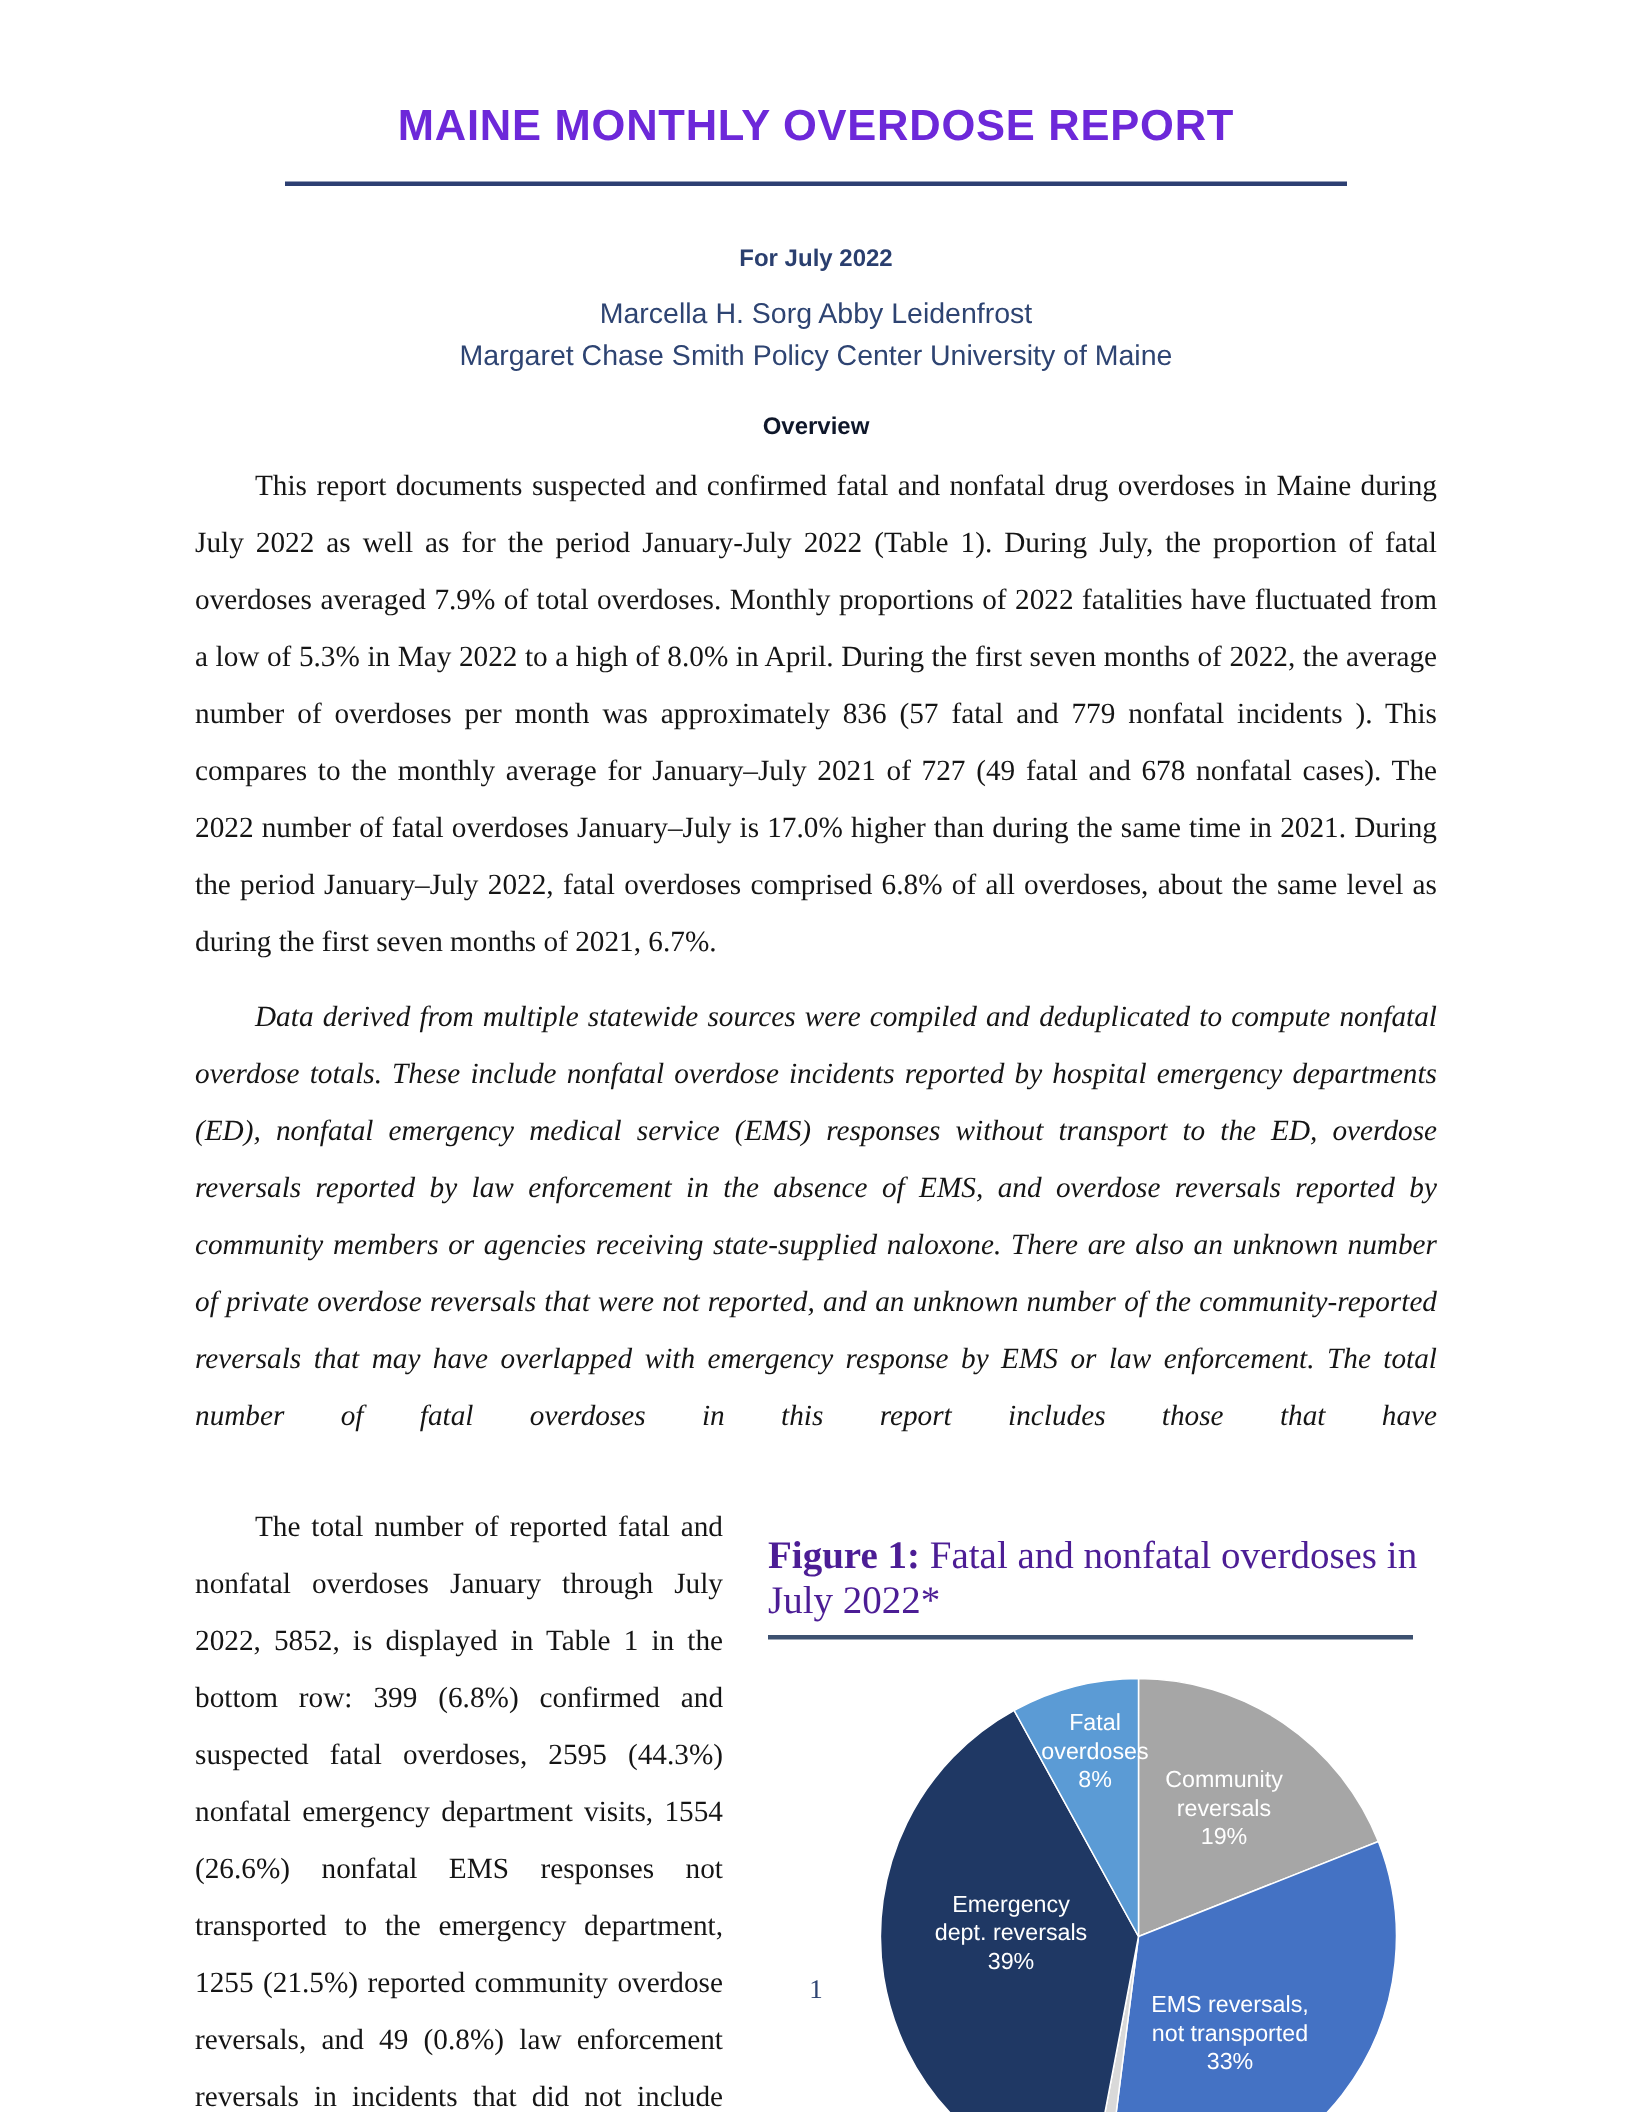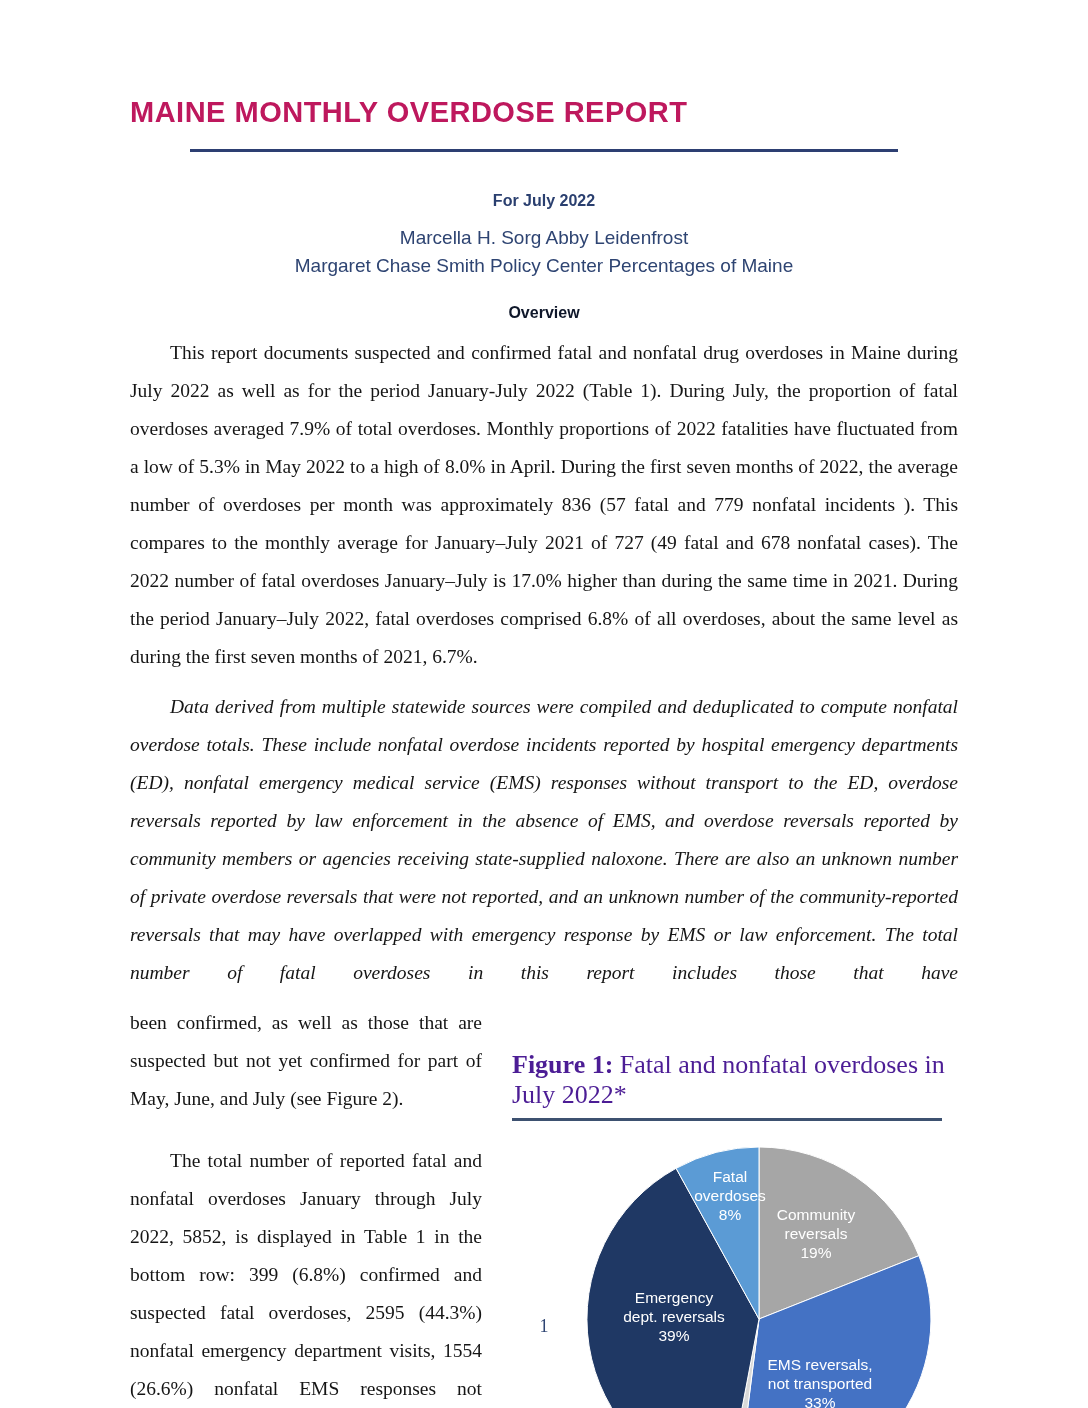--- a/index.html
+++ b/index.html
@@ -11,27 +11,27 @@
     margin: 0 auto;
     background: #ffffff;
     font-family: "Liberation Serif", serif;
     color: #151515;
     overflow: hidden;
   }
   .content { padding: 0 130px; }
 
   .report-title {
     margin: 0;
-    padding-top: 96px;
-    text-align: left;
+    padding-top: 68px;
+    text-align: center;
     font-family: "Liberation Sans", sans-serif;
     font-size: 29px;
     font-weight: 700;
     letter-spacing: 0.5px;
-    color: #be185d;
+    color: #6d28d9;
   }
   .title-rule {
     width: 708px;
     margin: 20px auto 0;
     border-bottom: 3px solid #2d3f72;
   }
   .report-subtitle {
     margin: 40px 0 0;
     text-align: center;
     font-family: "Liberation Sans", sans-serif;
@@ -114,31 +114,30 @@
 
 <div class="page">
   <div class="content">
     <h1 class="report-title">MAINE MONTHLY OVERDOSE REPORT</h1>
     <div class="title-rule"></div>
 
     <h2 class="report-subtitle">For July 2022</h2>
 
     <div class="authors-block">
       <p class="author-line">Marcella H. Sorg Abby Leidenfrost</p>
-      <p class="author-line">Margaret Chase Smith Policy Center Percentages of Maine</p>
+      <p class="author-line">Margaret Chase Smith Policy Center University of Maine</p>
     </div>
 
     <h3 class="overview-heading">Overview</h3>
 
     <p class="body-text indent mt12">This report documents suspected and confirmed fatal and nonfatal drug overdoses in Maine during July 2022 as well as for the period January-July 2022 (Table 1). During July, the proportion of fatal overdoses averaged 7.9% of total overdoses. Monthly proportions of 2022 fatalities have fluctuated from a low of 5.3% in May 2022 to a high of 8.0% in April. During the first seven months of 2022, the average number of overdoses per month was approximately 836 (57 fatal and 779 nonfatal incidents ). This compares to the monthly average for January–July 2021 of 727 (49 fatal and 678 nonfatal cases). The 2022 number of fatal overdoses January–July is 17.0% higher than during the same time in 2021. During the period January–July 2022, fatal overdoses comprised 6.8% of all overdoses, about the same level as during the first seven months of 2021, 6.7%.</p>
     <p class="body-text indent mt12 justify-last">Data derived from multiple statewide sources were compiled and deduplicated to compute nonfatal overdose totals. These include nonfatal overdose incidents reported by hospital emergency departments (ED), nonfatal emergency medical service (EMS) responses without transport to the ED, overdose reversals reported by law enforcement in the absence of EMS, and overdose reversals reported by community members or agencies receiving state-supplied naloxone. There are also an unknown number of private overdose reversals that were not reported, and an unknown number of the community-reported reversals that may have overlapped with emergency response by EMS or law enforcement. The total number of fatal overdoses in this report includes those that have</p>
 
     <div class="columns">
       <div class="left-col">
-        <p class="body-text">been confirmed, as well as those that are suspected but not yet confirmed for part of May, June, and July (see Figure 2).</p>
         <p class="body-text indent">The total number of reported fatal and nonfatal overdoses January through July 2022, 5852, is displayed in Table 1 in the bottom row: 399 (6.8%) confirmed and suspected fatal overdoses, 2595 (44.3%) nonfatal emergency department visits, 1554 (26.6%) nonfatal EMS responses not transported to the emergency department, 1255 (21.5%) reported community overdose reversals, and 49 (0.8%) law enforcement reversals in incidents that did not include EMS. Figure 1 displays the relative proportions for these components during the month of July.</p>
       </div>
 
       <div class="right-col">
         <div class="fig-caption">
           <span class="fig-label">Figure 1:</span>
           <span>Fatal and nonfatal overdoses in July 2022*</span>
         </div>
         <div class="fig-rule"></div>
         <svg id="pie-svg" class="pie-svg" width="430" height="375" viewBox="0 0 430 375">

